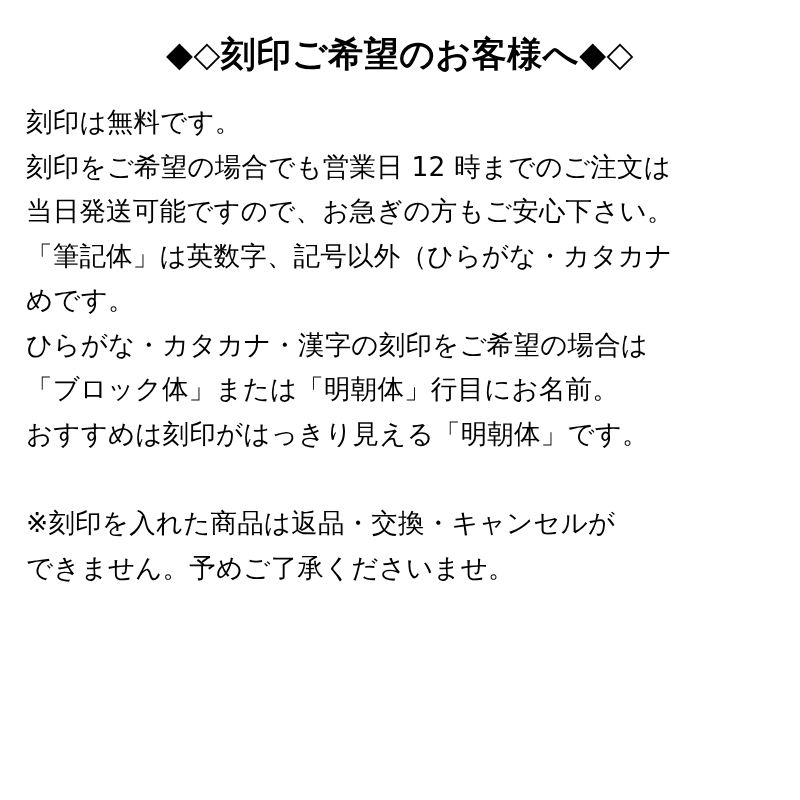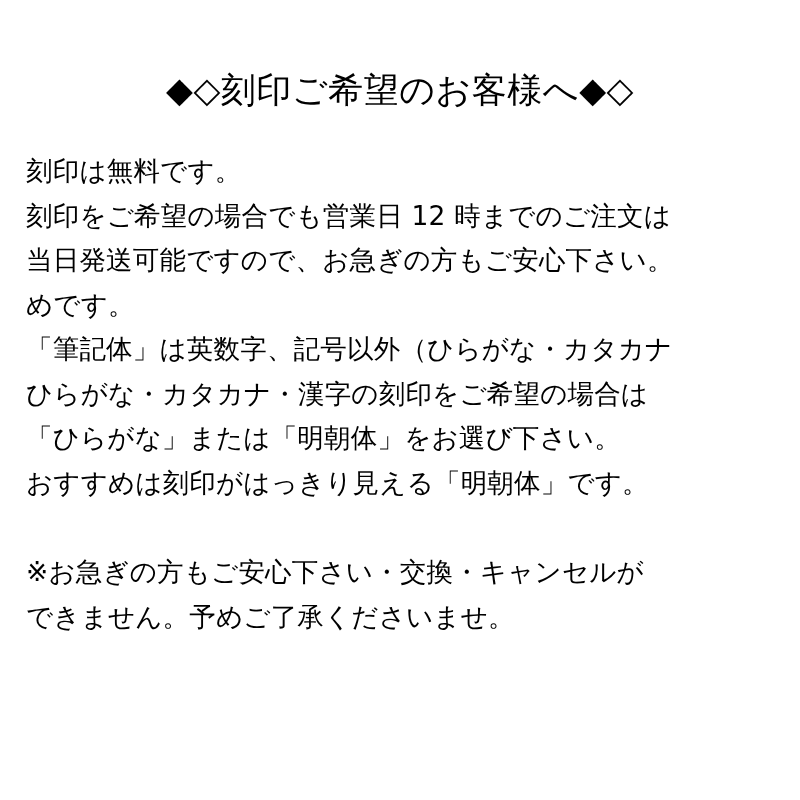--- a/index.html
+++ b/index.html
@@ -17,29 +17,28 @@
   .page {
     width: 800px;
     height: 800px;
     box-sizing: border-box;
     position: relative;
     background: #ffffff;
   }
   .heading {
     text-align: center;
     font-size: 35px;
-    font-weight: normal;
+    font-weight: bold;
     letter-spacing: 0.5px;
     padding-top: 33px;
     line-height: 1.2;
     white-space: nowrap;
-    margin-top: 36px;
   }
   .body-block {
-    margin-top: 38px;
+    margin-top: 25px;
     padding-left: 26px;
     padding-right: 22px;
   }
   .para {
     font-size: 26.5px;
     line-height: 1.68;
     text-align: left;
     letter-spacing: 0.2px;
     margin: 0;
     font-weight: normal;
@@ -57,26 +56,26 @@
 <div class="page">
 
   <div class="heading">◆◇刻印ご希望のお客様へ◆◇</div>
 
   <div class="body-block">
 
     <p class="para">
       <span class="line">刻印は無料です。</span>
       <span class="line">刻印をご希望の場合でも営業日 12 時までのご注文は</span>
       <span class="line">当日発送可能ですので、お急ぎの方もご安心下さい。</span>
+      <span class="line">「筆記体」は英数字、記号以外（ひらがな・カタカナ</span>
       <span class="line">めです。</span>
-      <span class="line">「筆記体」は英数字、記号以外（ひらがな・カタカナ</span>
       <span class="line">ひらがな・カタカナ・漢字の刻印をご希望の場合は</span>
-      <span class="line">「ひらがな」または「明朝体」をお選び下さい。</span>
+      <span class="line">「ブロック体」または「明朝体」行目にお名前。</span>
       <span class="line">おすすめは刻印がはっきり見える「明朝体」です。</span>
     </p>
 
     <p class="para spaced-top">
-      <span class="line">※お急ぎの方もご安心下さい・交換・キャンセルが</span>
+      <span class="line">※刻印を入れた商品は返品・交換・キャンセルが</span>
       <span class="line">できません。予めご了承くださいませ。</span>
     </p>
 
   </div>
 </div>
 
 </body></html>

